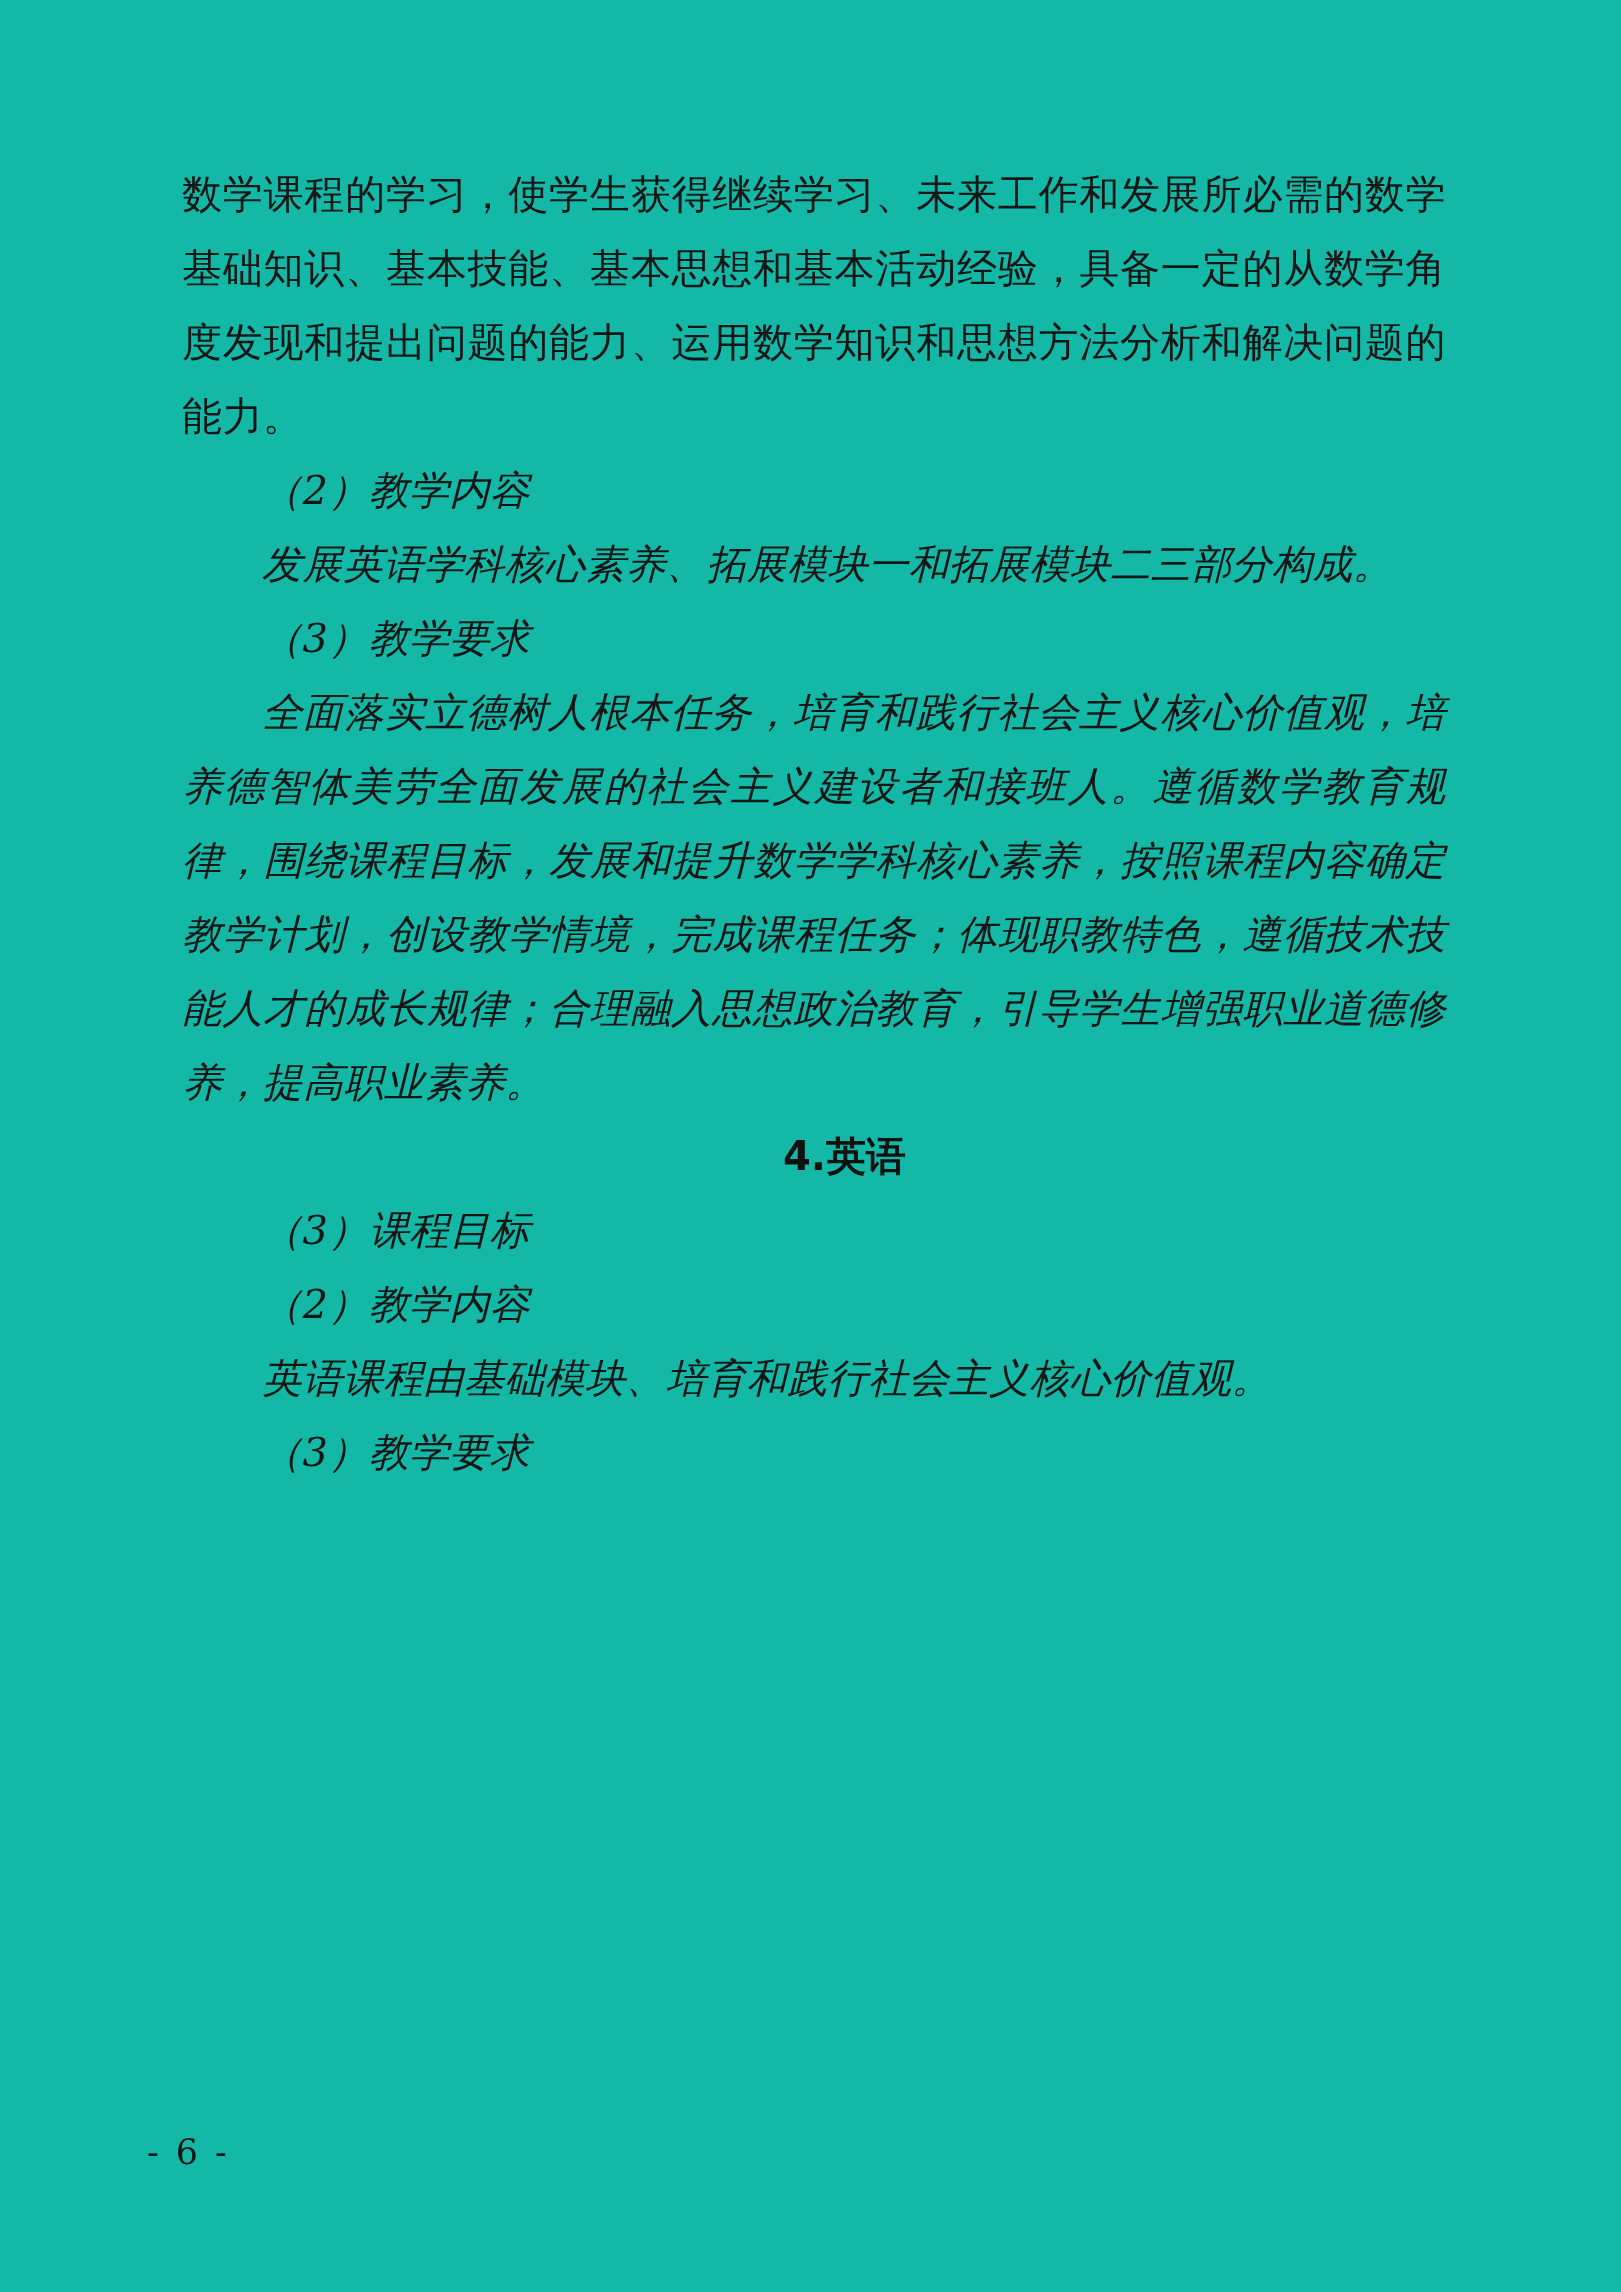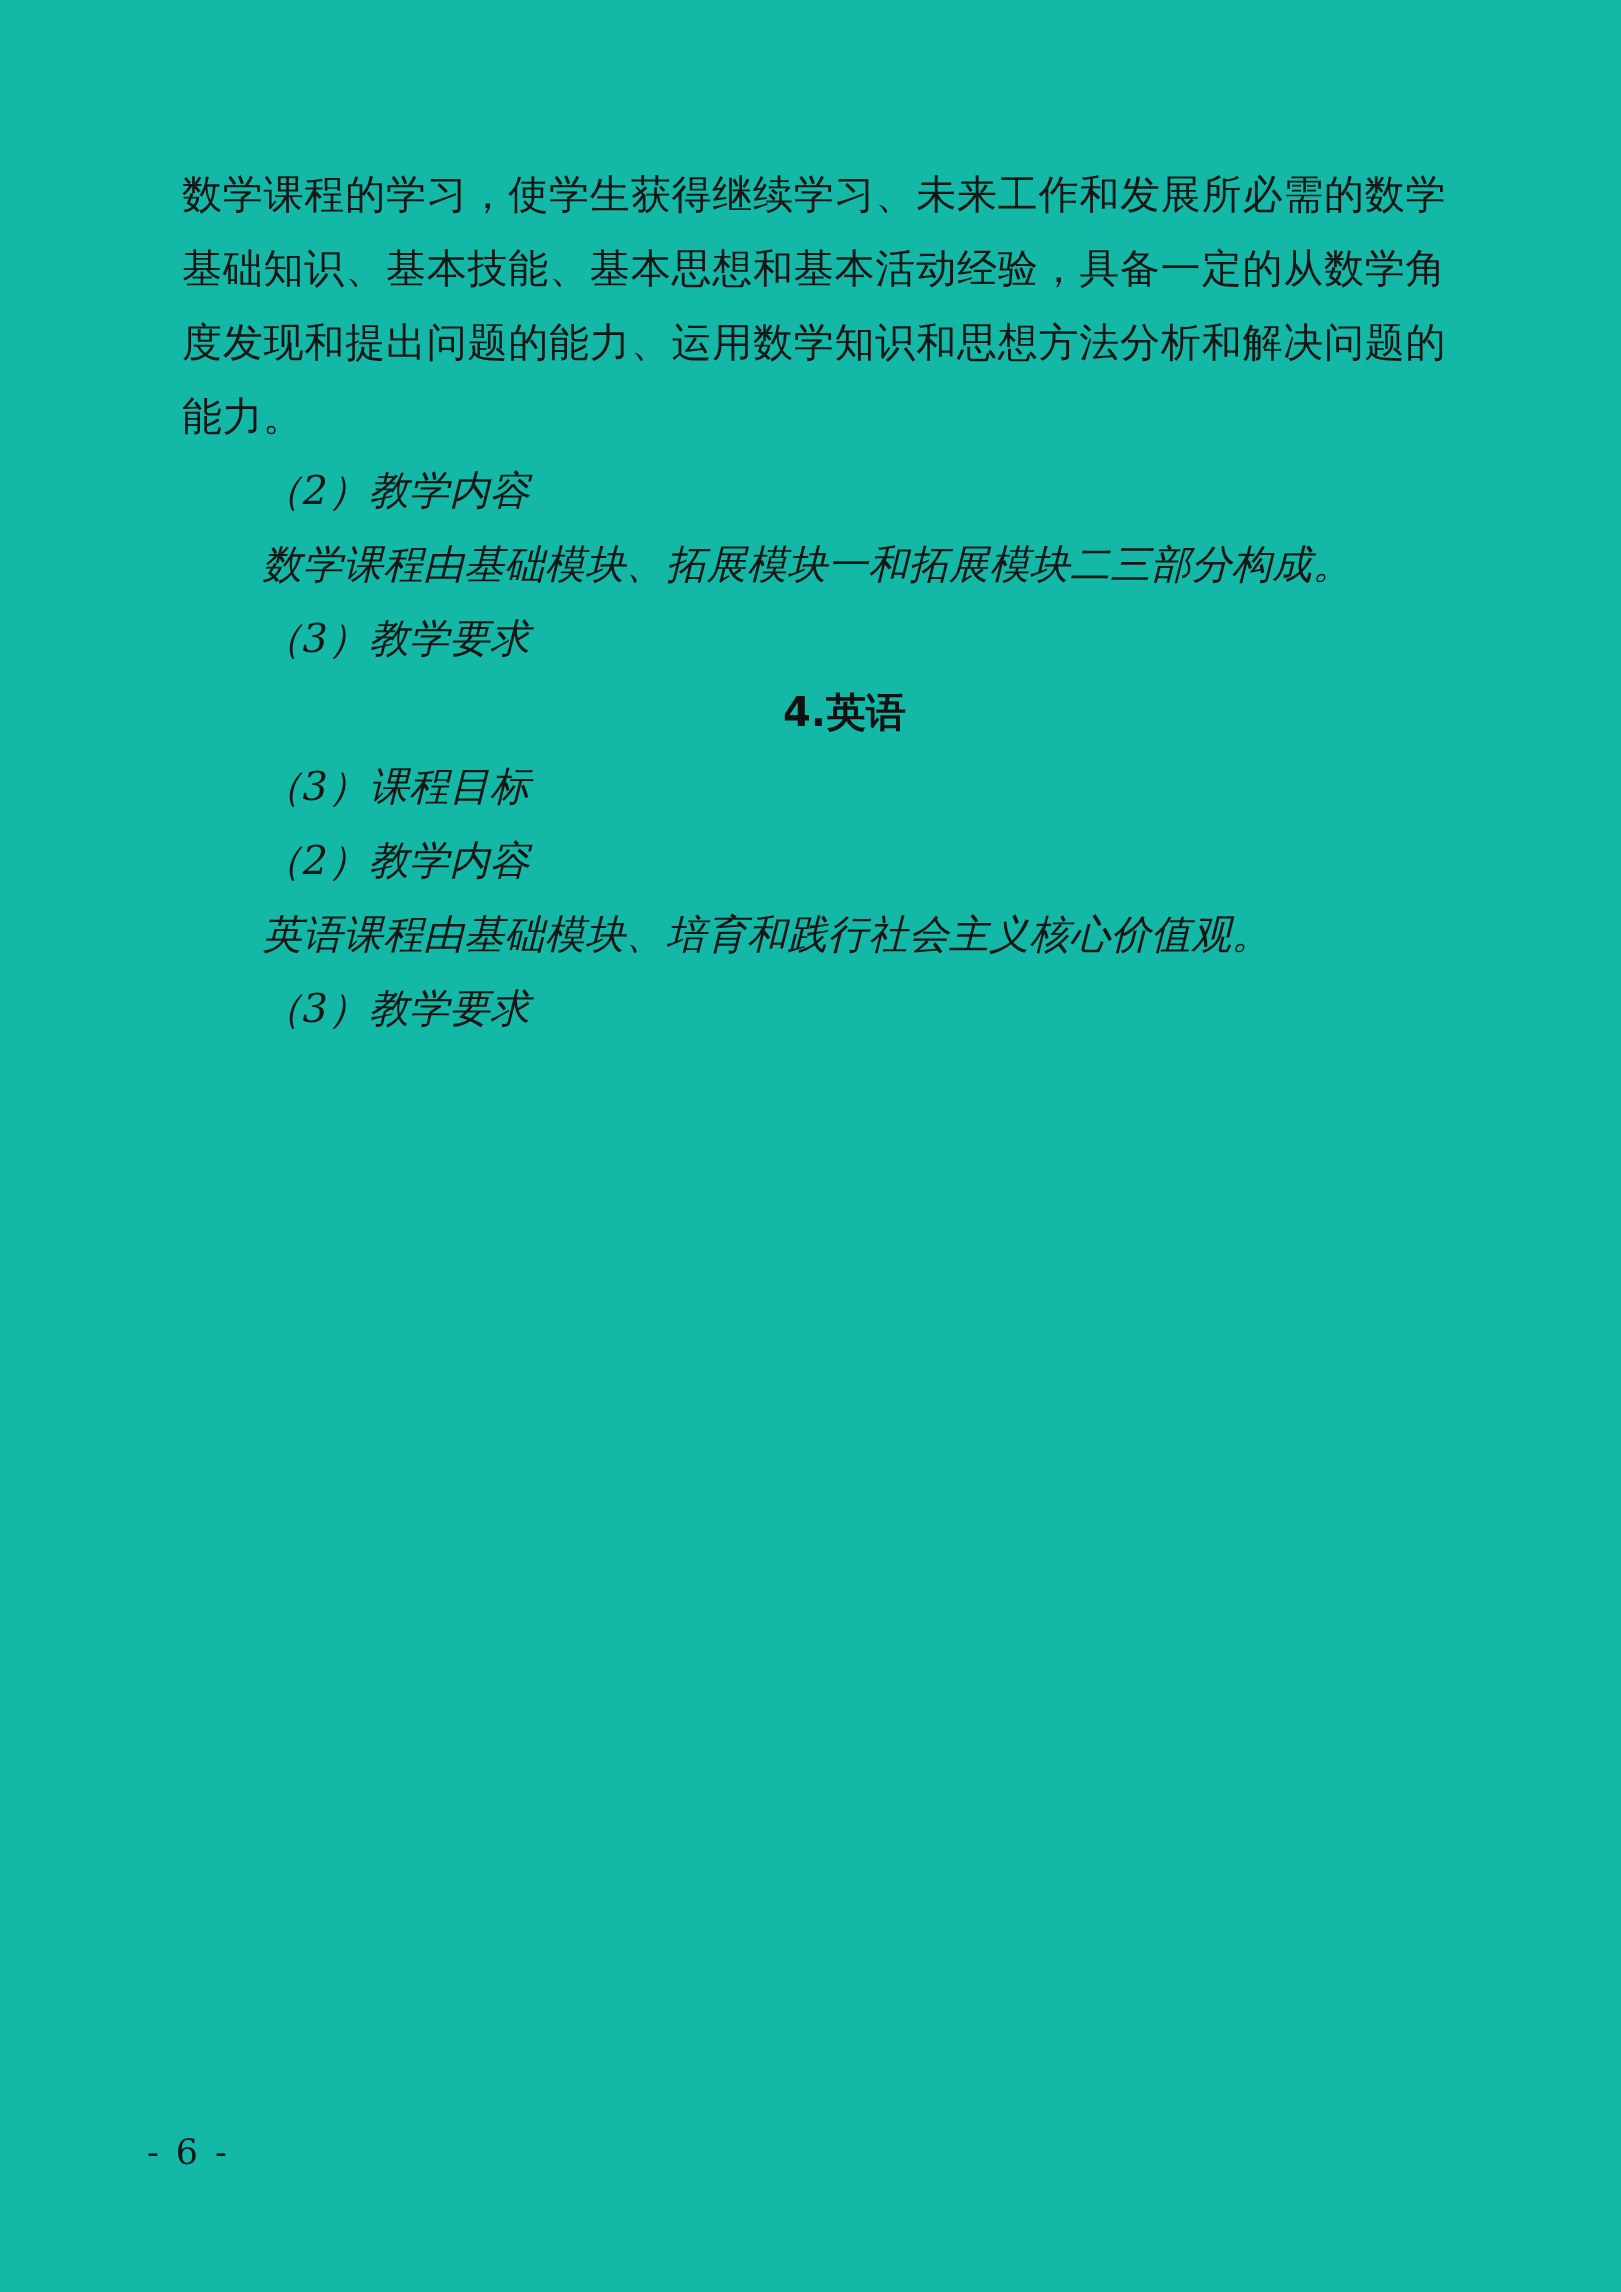--- a/index.html
+++ b/index.html
@@ -69,24 +69,25 @@
 </head>
 <body>
 
 <div class="page">
   <div class="content">
 
     <p class="para">数学课程的学习，使学生获得继续学习、未来工作和发展所必需的数学基础知识、基本技能、基本思想和基本活动经验，具备一定的从数学角度发现和提出问题的能力、运用数学知识和思想方法分析和解决问题的能力。</p>
 
     <p class="para indent">（2）教学内容</p>
 
-    <p class="para indent">数学课程由基础模块、拓展模块一和拓展模块二三部分构成。</p>
+    <p class="para indent">发展英语学科核心素养、拓展模块一和拓展模块二三部分构成。</p>
 
     <p class="para indent">（3）教学要求</p>
 
+    <p class="para indent">全面落实立德树人根本任务，培育和践行社会主义核心价值观，培养德智体美劳全面发展的社会主义建设者和接班人。遵循数学教育规律，围绕课程目标，发展和提升数学学科核心素养，按照课程内容确定教学计划，创设教学情境，完成课程任务；体现职教特色，遵循技术技能人才的成长规律；合理融入思想政治教育，引导学生增强职业道德修养，提高职业素养。</p>
 
     <h2 class="heading">4.英语</h2>
 
     <p class="para indent">（3）课程目标</p>
 
 
     <p class="para indent">（2）教学内容</p>
 
     <p class="para indent">英语课程由基础模块、培育和践行社会主义核心价值观。</p>
 

